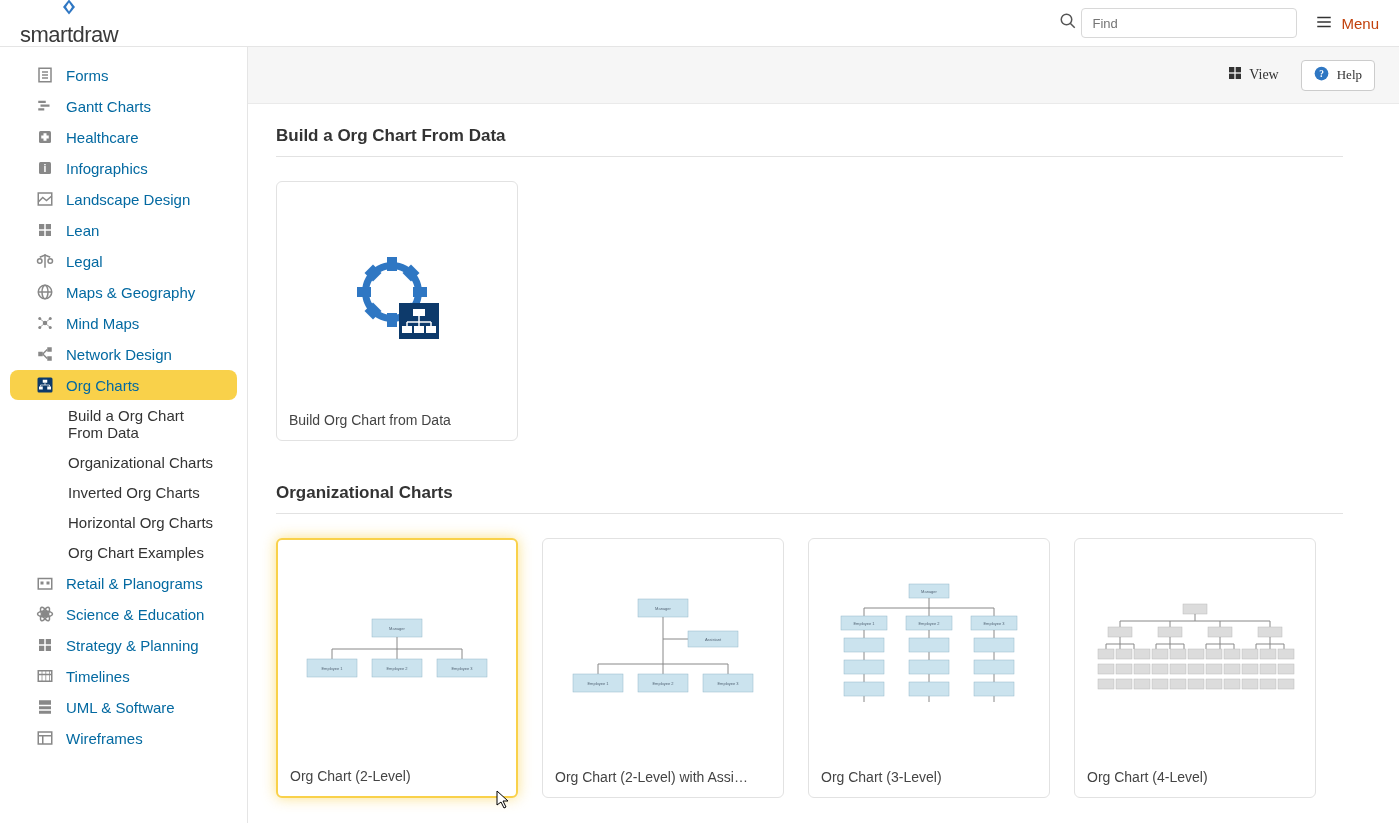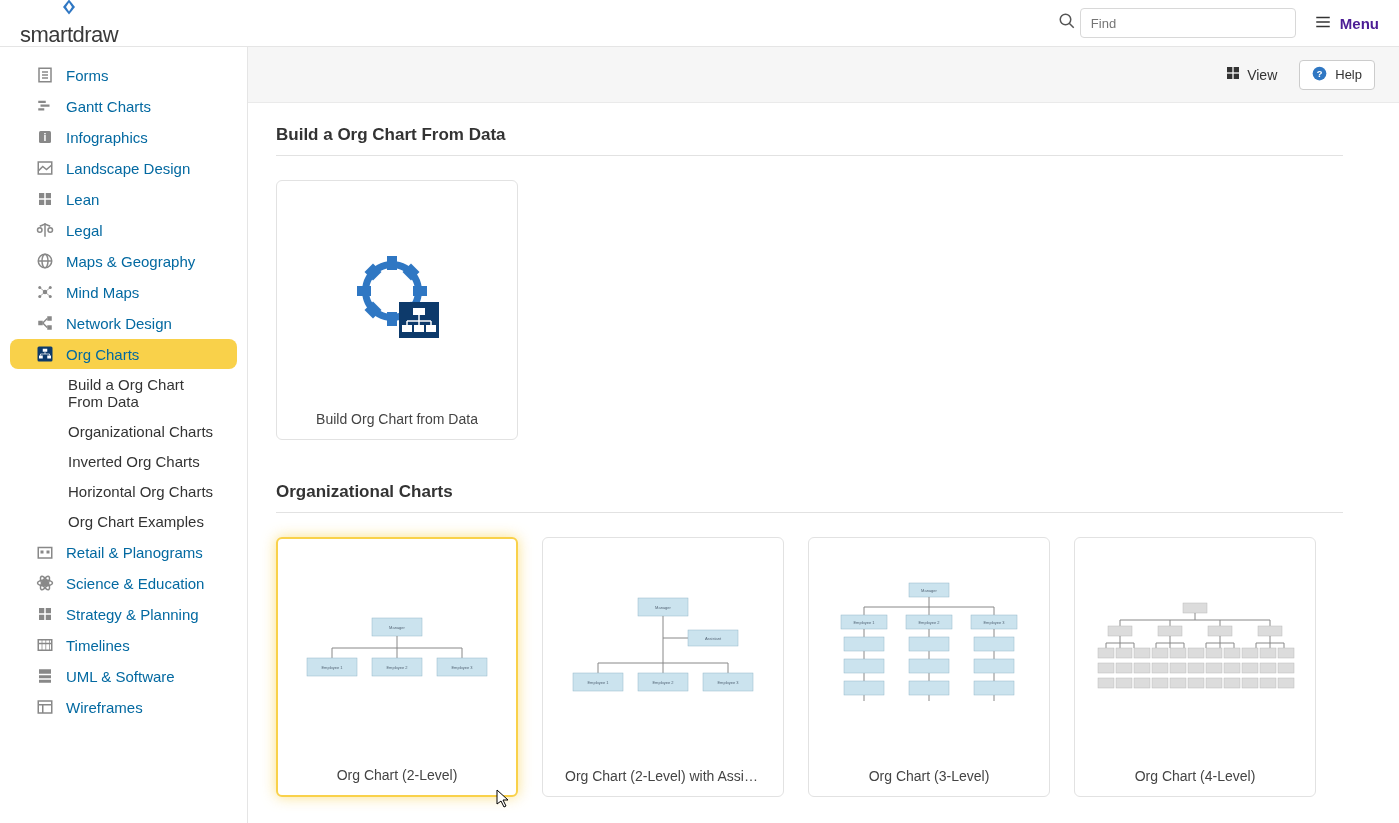--- a/index.html
+++ b/index.html
@@ -5,46 +5,46 @@
 * { box-sizing: border-box; margin: 0; padding: 0; }
 body { font-family: -apple-system, BlinkMacSystemFont, "Segoe UI", Arial, sans-serif; background: #fff; color: #333; width: 1399px; height: 823px; overflow: hidden; }
 
 
 .header { display: flex; align-items: center; height: 47px; padding: 0 20px; border-bottom: 1px solid #e5e5e5; }
 .logo { display: flex; align-items: center; gap: 6px; flex-direction: column; }
 .logo-text { font-size: 22px; font-weight: 400; color: #3a3a3a; letter-spacing: -0.5px; }
 .header-spacer { flex: 1; }
 .search-wrap { display: flex; align-items: center; gap: 4px; margin-right: 18px; }
 .search-input { width: 216px; height: 30px; border: 1px solid #d8d8d8; border-radius: 4px; padding: 0 10px; font-size: 13px; color: #888; }
-.menu-btn { display: flex; align-items: center; gap: 8px; font-size: 15px; color: #4c1d95; cursor: pointer; font-weight: bold; }
+.menu-btn { display: flex; align-items: center; gap: 8px; font-size: 15px; color: #c2410c; cursor: pointer; }
 
 
 .app-body { display: flex; height: calc(823px - 47px); }
 
 
 .sidebar { width: 248px; border-right: 1px solid #e5e5e5; overflow-y: auto; padding: 12px 0; position: relative; }
 .side-item { display: flex; align-items: center; gap: 12px; padding: 6px 14px 6px 26px; font-size: 15px; color: #0369a1; cursor: pointer; margin: 1px 10px; border-radius: 4px; }
 .side-item.active { background: #f9d14a; border-radius: 8px; }
 .side-icon { width: 18px; height: 18px; display: inline-flex; align-items: center; justify-content: center; flex-shrink: 0; }
 .side-icon svg { width: 18px; height: 18px; }
 .sub-item { padding: 6px 14px 6px 58px; font-size: 15px; color: #333; cursor: pointer; margin: 1px 10px; }
 
 
 .main { flex: 1; overflow-y: auto; background: #fff; }
-.toolbar { display: flex; justify-content: flex-end; align-items: center; gap: 12px; padding: 12px 24px; background: #f6f6f6; border-bottom: 1px solid #eaeaea; }
+.toolbar { display: flex; justify-content: flex-end; align-items: center; gap: 12px; padding: 12px 24px; background: #f6f6f6; border-bottom: 1px solid #eaeaea; font-family: Liberation Serif, serif; }
 .tb-btn { display: flex; align-items: center; gap: 6px; font-size: 14px; color: #333; cursor: pointer; padding: 6px 10px; }
 .tb-pill { display: flex; align-items: center; gap: 8px; border: 1px solid #ccc; border-radius: 4px; background: #fff; padding: 5px 12px; font-size: 13px; color: #333; cursor: pointer; }
 .tb-pill .caret { border-left: 1px solid #ccc; padding-left: 8px; color: #666; }
 
 .content { padding: 22px 56px 40px 28px; }
 .section-title { font-size: 17px; font-weight: 600; color: #333; margin-bottom: 10px; }
 .section-rule { border: 0; border-top: 1px solid #e2e2e2; margin-bottom: 24px; }
 
 .cards { display: flex; gap: 24px; flex-wrap: wrap; }
-.card { width: 242px; height: 260px; border: 1px solid #e2e2e2; border-radius: 6px; display: flex; flex-direction: column; align-items: center; justify-content: flex-end; cursor: pointer; background: #fff; padding-bottom: 12px; position: relative; }
+.card { width: 242px; height: 260px; border: 1px solid #e2e2e2; border-radius: 6px; display: flex; flex-direction: column; align-items: flex-start; justify-content: flex-end; cursor: pointer; background: #fff; padding-bottom: 12px; position: relative; }
 .card.highlight { border: 2px solid #f9d14a; box-shadow: 0 0 14px rgba(249,209,74,0.65); }
 .card-preview { flex: 1; width: 100%; display: flex; align-items: center; justify-content: center; }
 .card-label { font-size: 14px; color: #444; text-align: center; padding: 0 12px; white-space: nowrap; overflow: hidden; text-overflow: ellipsis; max-width: 220px; }
 
 .section-gap { height: 42px; }
 
 
 .cursor-arrow { position: absolute; left: 218px; top: 250px; pointer-events: none; }
 
 
@@ -106,20 +106,30 @@
       </div>
     <div class="side-item">
         <span class="side-icon">
           <svg viewBox="0 0 24 24" fill="#888">
             <rect x="3" y="5" width="10" height="3"></rect>
             <rect x="6" y="10" width="12" height="3"></rect>
             <rect x="3" y="15" width="8" height="3"></rect>
           </svg>
         </span>
         <span>Gantt Charts</span>
+      </div>
+    <div class="side-item">
+        <span class="side-icon">
+          <svg viewBox="0 0 24 24" fill="#888">
+            <rect x="4" y="4" width="16" height="16" rx="2"></rect>
+            <rect x="10" y="7" width="4" height="10" fill="#fff"></rect>
+            <rect x="7" y="10" width="10" height="4" fill="#fff"></rect>
+          </svg>
+        </span>
+        <span>Healthcare</span>
       </div>
     <div class="side-item">
         <span class="side-icon">
           <svg viewBox="0 0 24 24" fill="#888">
             <rect x="4" y="4" width="16" height="16" rx="2"></rect>
             <text x="12" y="17" text-anchor="middle" fill="#fff" font-size="14" font-family="Arial" font-weight="bold">i</text>
           </svg>
         </span>
         <span>Infographics</span>
       </div>

